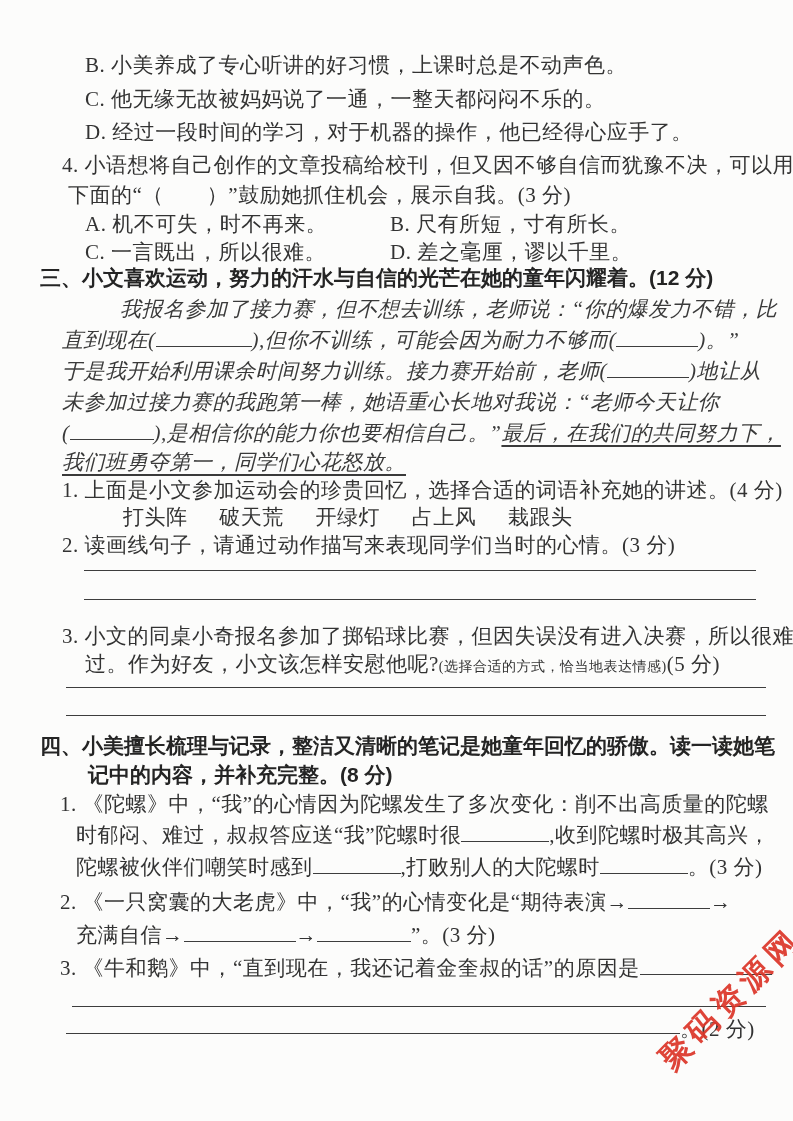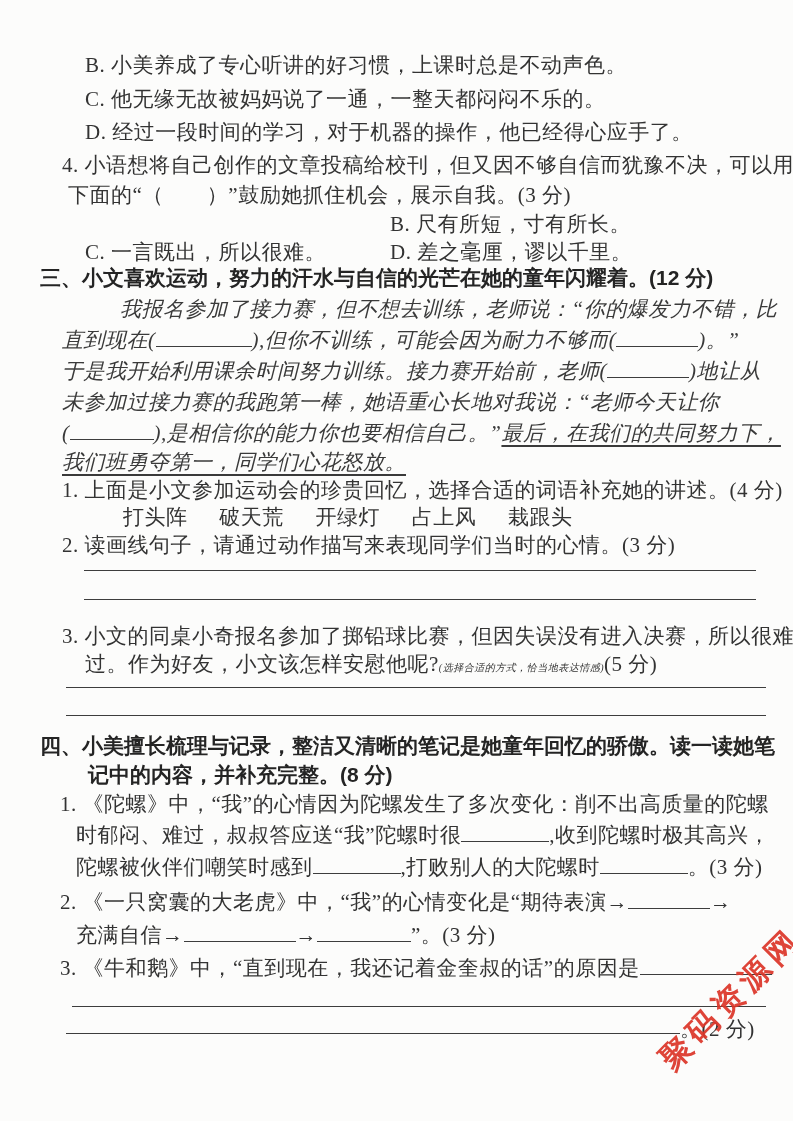--- a/index.html
+++ b/index.html
@@ -3,21 +3,21 @@
 <meta charset="utf-8">
 <style>
   html,body{margin:0;padding:0;background:#ffffff;}
   .page{
     position:relative;width:793px;height:1121px;background:#fcfcfb;
     font-family:"Liberation Serif","DejaVu Serif",serif;color:#333;overflow:hidden;
   }
   .line{position:absolute;white-space:nowrap;font-size:21px;line-height:27px;letter-spacing:0.5px;}
   .head{font-family:"Liberation Sans","DejaVu Sans",sans-serif;font-weight:700;color:#242424;letter-spacing:0;}
   .kai{font-style:italic;color:#3a3a3a;}
-  .note{font-size:10px;font-style:italic;}
+  .note{font-size:14px;}
   .blank{display:inline-block;border-bottom:1.6px solid #3d3d3d;height:2px;vertical-align:baseline;}
   .u{text-decoration:underline;text-underline-offset:5px;}
   .ansline{position:absolute;height:0;border-top:1.7px solid #3d3d3d;}
   .wb span{margin-right:26px;}
   .col2{position:absolute;left:305px;top:0;}
   .watermark{
     position:absolute;left:626px;top:978px;width:210px;text-align:center;
     transform:rotate(-45deg);font-family:"Liberation Sans","DejaVu Sans",sans-serif;
     font-weight:700;font-size:31px;letter-spacing:6px;color:#dc372a;opacity:.93;
   }
@@ -27,20 +27,21 @@
 
 <div class="page">
 
   <div class="line" style="left:85px;top:52px">B. 小美养成了专心听讲的好习惯，上课时总是不动声色。</div>
   <div class="line" style="left:85px;top:86px">C. 他无缘无故被妈妈说了一通，一整天都闷闷不乐的。</div>
   <div class="line" style="left:85px;top:119px">D. 经过一段时间的学习，对于机器的操作，他已经得心应手了。</div>
 
   <div class="line" style="left:62px;top:152px">4. 小语想将自己创作的文章投稿给校刊，但又因不够自信而犹豫不决，可以用</div>
   <div class="line" style="left:68px;top:182px">下面的“（　　）”鼓励她抓住机会，展示自我。(3 分)</div>
   <div class="line" style="left:85px;top:211px">
+    <span>A. 机不可失，时不再来。</span>
     <span class="col2">B. 尺有所短，寸有所长。</span>
   </div>
   <div class="line" style="left:85px;top:239px">
     <span>C. 一言既出，所以很难。</span>
     <span class="col2">D. 差之毫厘，谬以千里。</span>
   </div>
 
   <div class="line head" style="left:40px;top:264px">三、小文喜欢运动，努力的汗水与自信的光芒在她的童年闪耀着。(12 分)</div>
 
   <div class="line kai" style="left:120px;top:296px">我报名参加了接力赛，但不想去训练，老师说：“你的爆发力不错，比</div>

